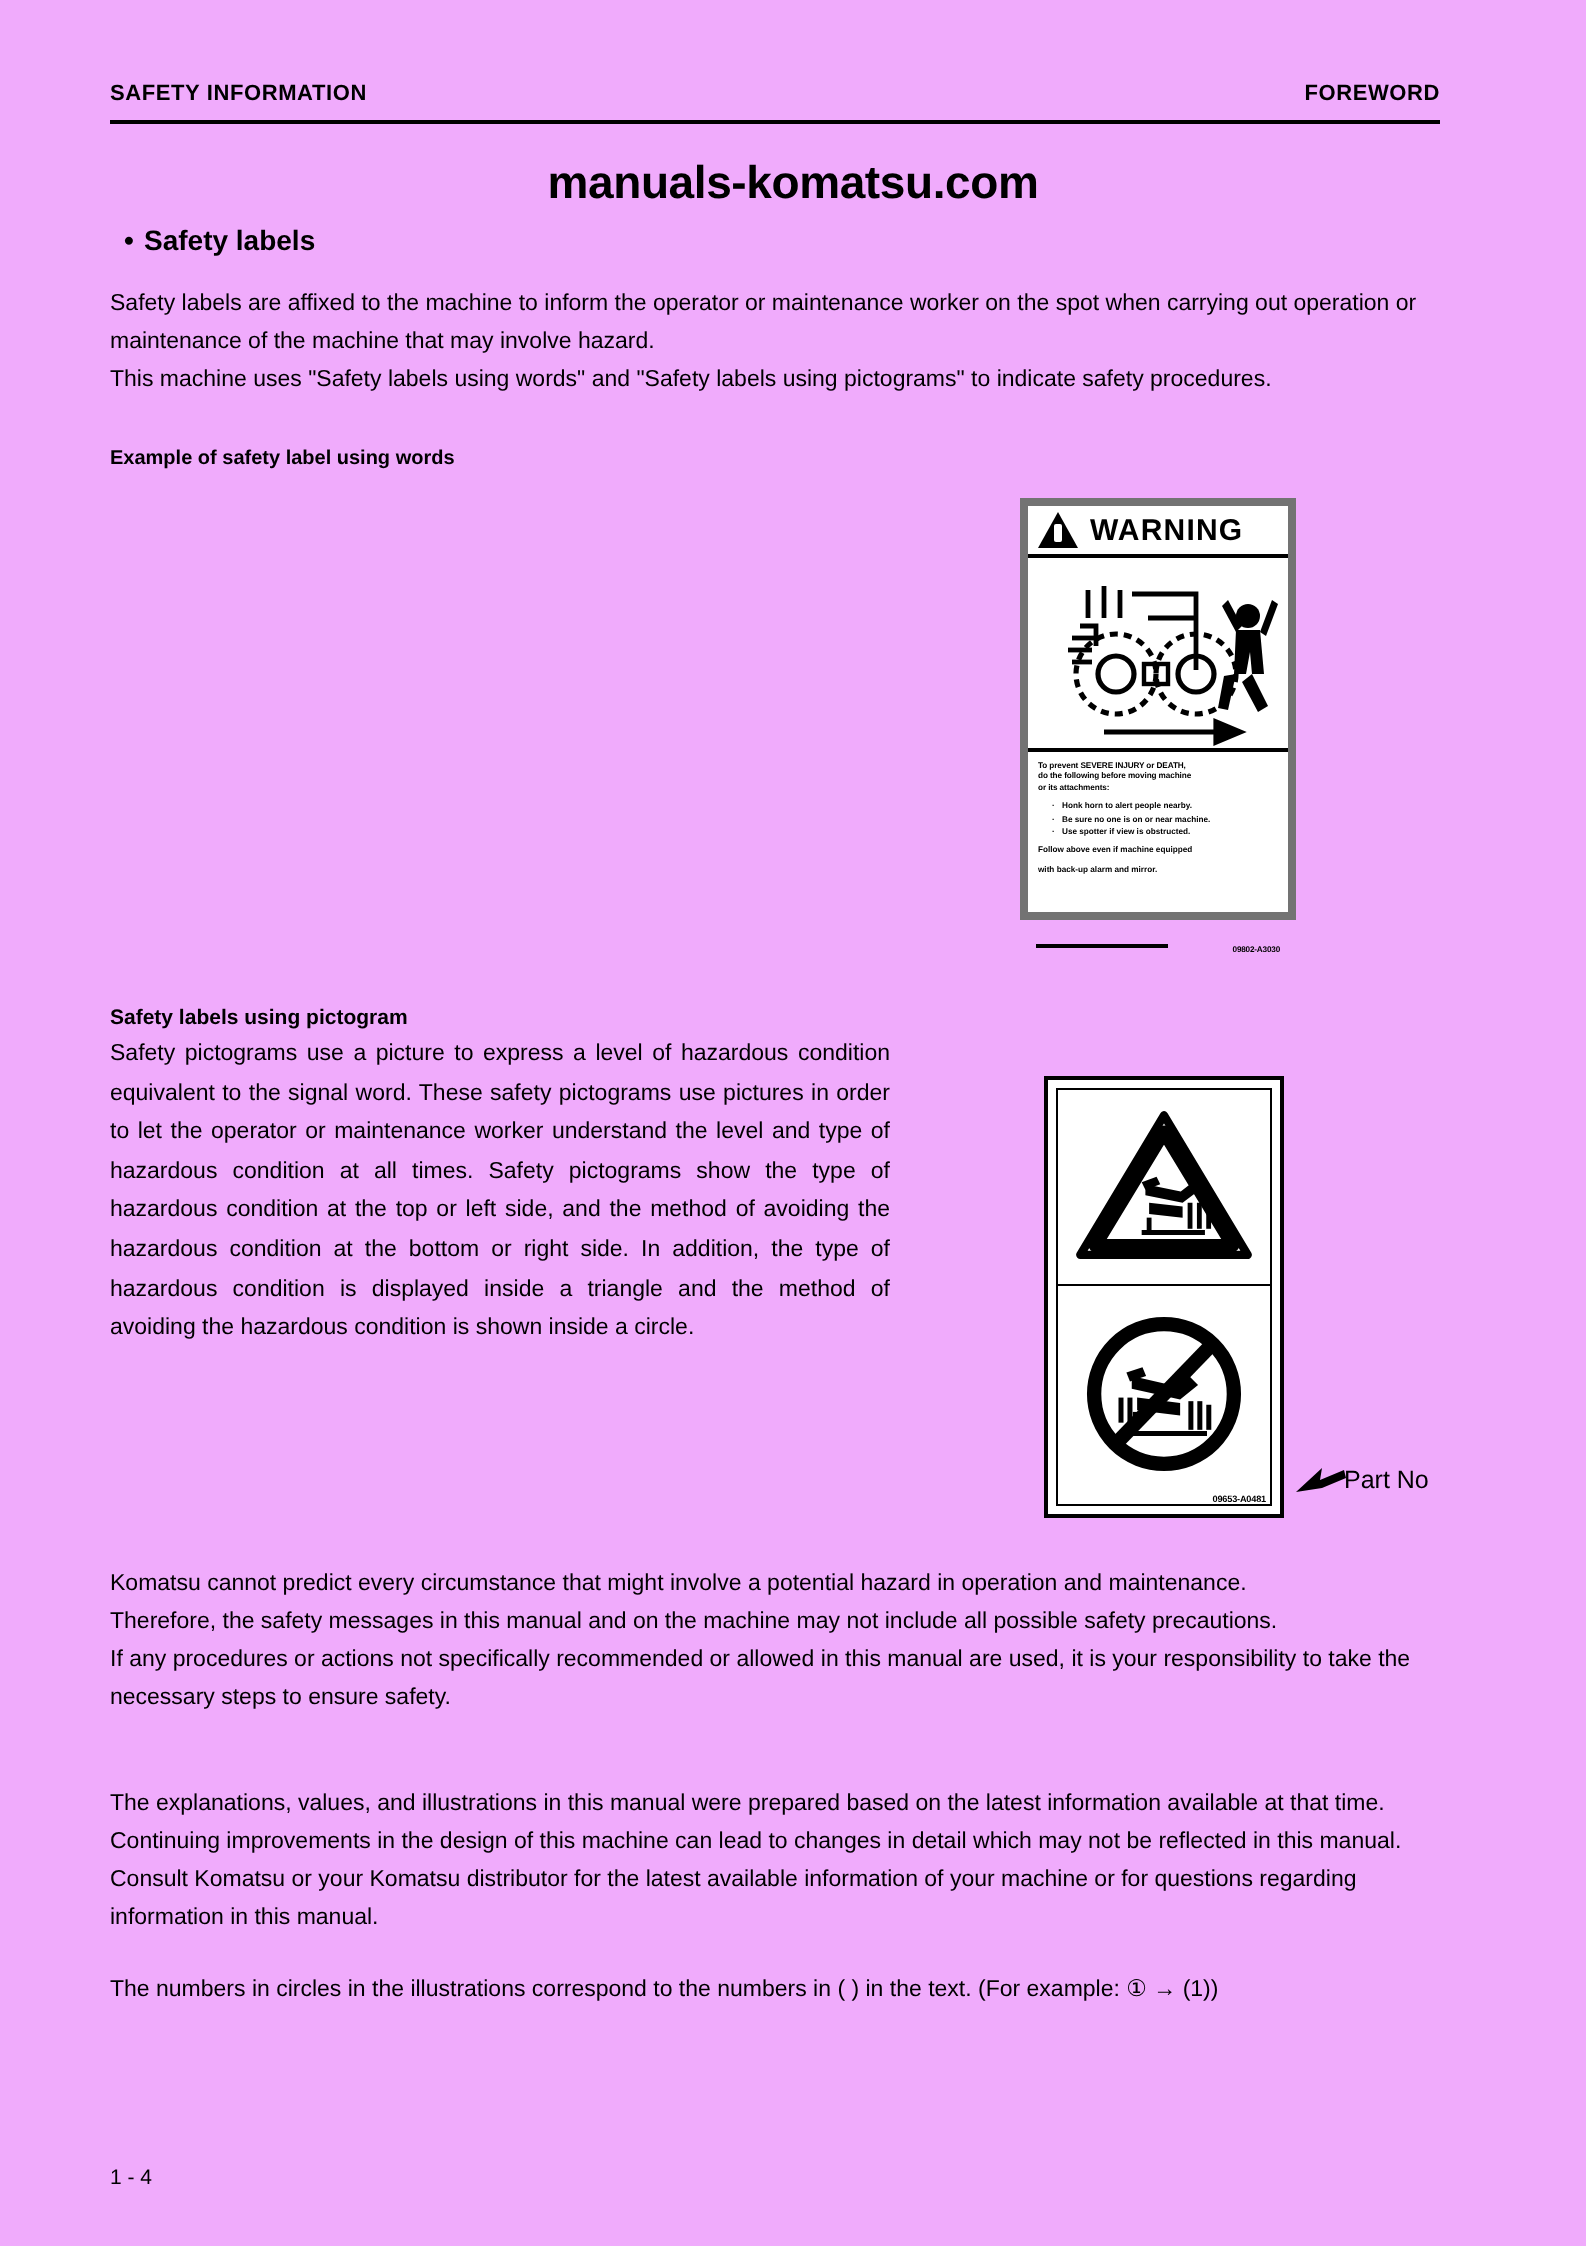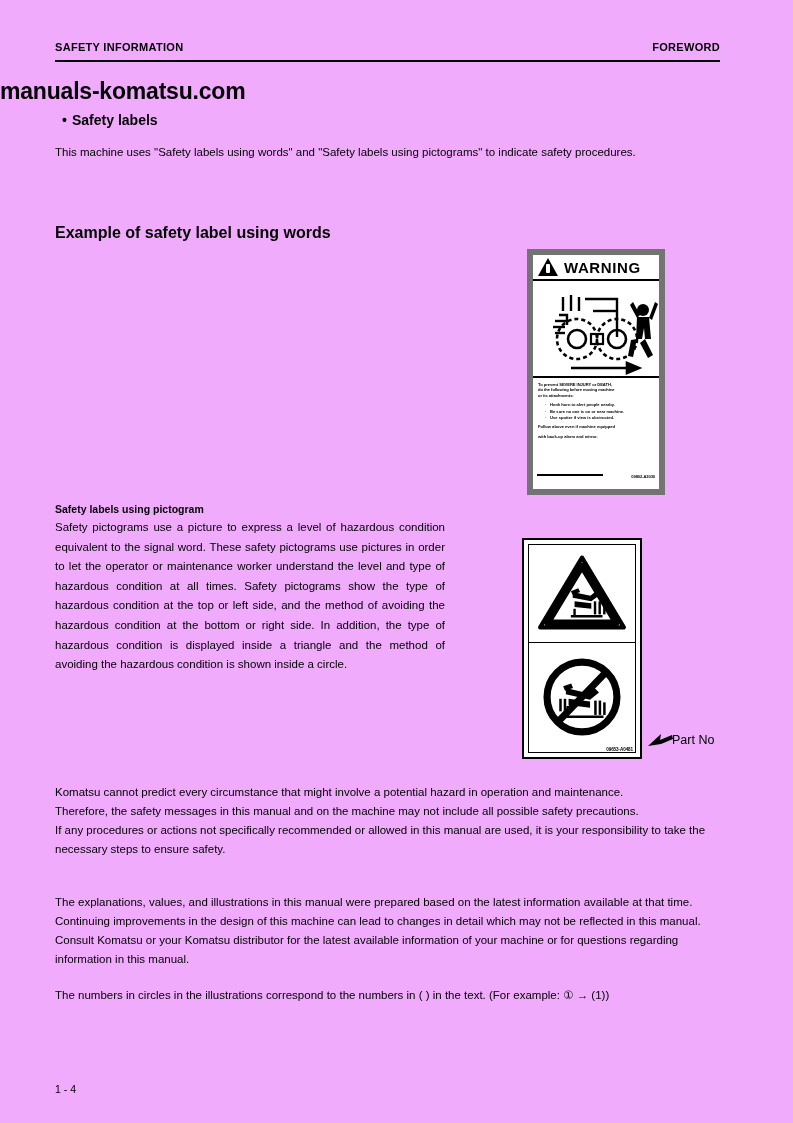--- a/index.html
+++ b/index.html
@@ -40,21 +40,21 @@
     width: 665px;
     height: 2px;
     background: #000;
   }
 
   .watermark {
     position: absolute;
     left: 0;
     top: 78px;
     width: 793px;
-    text-align: left;
+    text-align: center;
     font-size: 23px;
     font-weight: bold;
     letter-spacing: -0.2px;
   }
 
   
   .bullet-head {
     position: absolute;
     left: 62px;
     top: 112px;
@@ -71,21 +71,21 @@
     font-size: 11.5px;
     line-height: 19px;
     color: #000;
   }
   .para p { margin: 0; }
 
   .p-intro { left: 55px; top: 143px; width: 668px; }
 
   .sub-head {
     position: absolute;
-    font-size: 16px;
+    font-size: 10px;
     font-weight: bold;
   }
   .h-example { left: 55px; top: 224px; }
 
   .h-picto { left: 55px; top: 503px; font-size: 10.5px; }
 
   .p-picto {
     left: 55px; top: 518px; width: 390px;
     text-align: justify;
     line-height: 19.6px;
@@ -102,25 +102,24 @@
     font-size: 10.5px;
     text-align: right;
   }
 
   
   .warn-label {
     position: absolute;
     left: 510px;
     top: 249px;
     width: 138px;
-    height: 246px;
-    border: 6px solid #737373;
+    height: 211px;
+    border: 4px solid #737373;
     background: #fff;
     box-sizing: border-box;
-    margin-left: 17px;
   }
   .warn-title {
     height: 26px;
     border-bottom: 2px solid #000;
     display: flex;
     align-items: center;
     padding-left: 5px;
     box-sizing: border-box;
   }
   .warn-title .tri {
@@ -271,20 +270,21 @@
   </div>
   <div class="header-rule"></div>
 
   <div class="watermark">manuals-komatsu.com</div>
 
   <div class="bullet-head">
     <span class="dot">•</span><span>Safety labels</span>
   </div>
 
   <div class="para p-intro">
+    <p>Safety labels are affixed to the machine to inform the operator or maintenance worker on the spot when carrying out operation or maintenance of the machine that may involve hazard.</p>
     <p>This machine uses "Safety labels using words" and "Safety labels using pictograms" to indicate safety procedures.</p>
   </div>
 
   <div class="sub-head h-example">Example of safety label using words</div>
 
   <div class="warn-label">
 
     <div class="warn-title">
       <span class="tri"></span>
       <span class="wtxt">WARNING</span>

